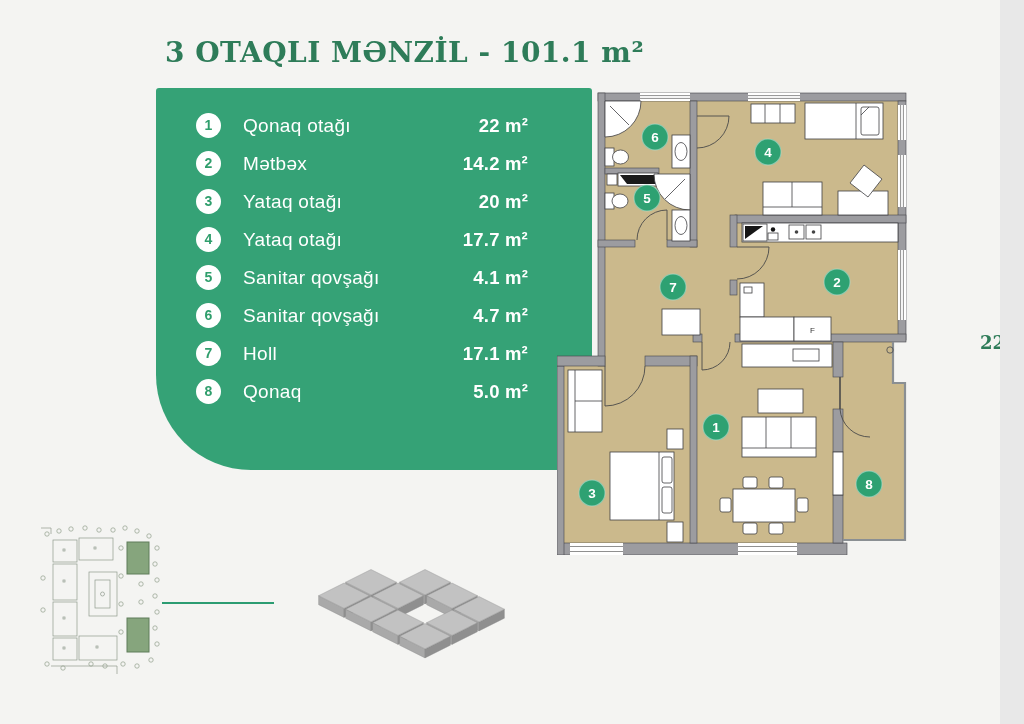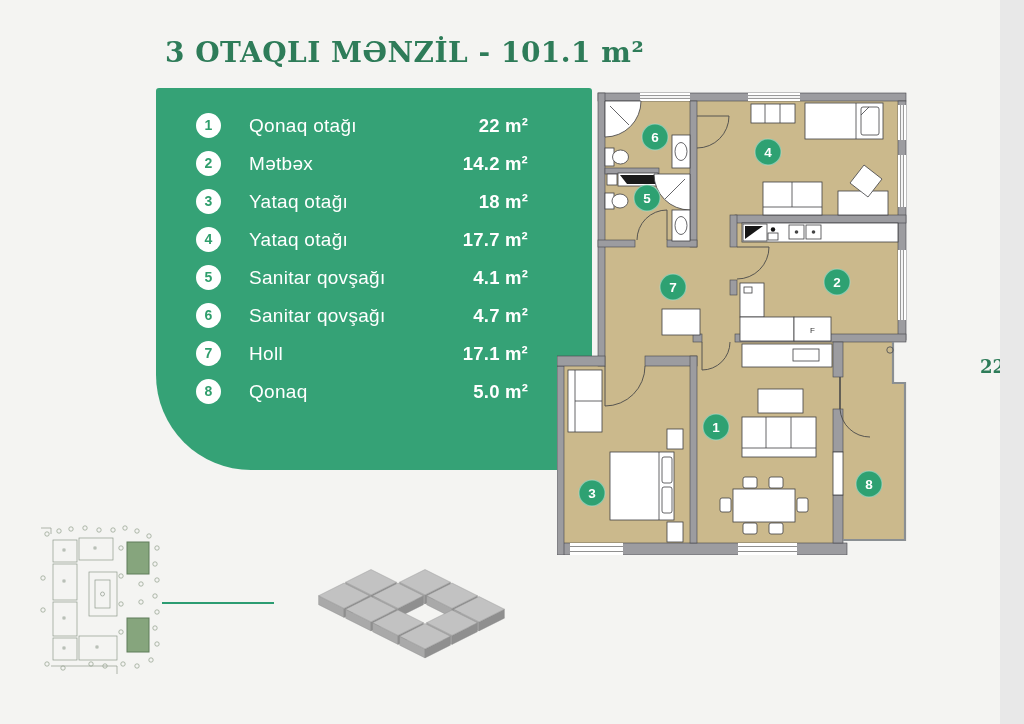--- a/index.html
+++ b/index.html
@@ -13,31 +13,31 @@
 
   .title{position:absolute;left:165px;top:36px;font-family:"DejaVu Serif",serif;
     font-size:28px;font-weight:700;letter-spacing:.5px;color:var(--dark-green);}
 
   .panel{position:absolute;left:156px;top:88px;width:436px;height:382px;
     background:var(--green);border-radius:3px 3px 3px 95px;
     padding:25px 64px 0 40px;}
   .legend-row{display:flex;align-items:center;margin-bottom:13px;height:25px;}
   .badge{flex:0 0 25px;width:25px;height:25px;border-radius:50%;background:#fff;
     color:var(--badge-num);font-size:14px;font-weight:700;line-height:25px;text-align:center;}
-  .legend-label{margin-left:28px;color:#fff;font-size:19px;letter-spacing:.3px;font-weight:500;}
+  .legend-label{margin-left:22px;color:#fff;font-size:19px;letter-spacing:.3px;font-weight:500;}
   .legend-area{margin-left:auto;color:#fff;font-size:18.5px;font-weight:700;letter-spacing:.2px;}
 
   .plan{position:absolute;left:557px;top:88px;width:353px;height:467px;}
   .plan svg{position:absolute;left:0;top:0;width:100%;height:100%;}
   .marker{position:absolute;width:27px;height:27px;border-radius:50%;
     background:var(--marker-green);border:1px solid rgba(255,255,255,.45);
     color:#fff;font-size:13.5px;font-weight:700;display:flex;align-items:center;
     justify-content:center;transform:translate(-50%,-50%);}
 
-  .page-number{position:absolute;left:980px;top:356px;font-family:"DejaVu Serif",serif;
+  .page-number{position:absolute;left:980px;top:332px;font-family:"DejaVu Serif",serif;
     font-size:18px;font-weight:700;color:var(--dark-green);}
 
   .site-plan{position:absolute;left:33px;top:518px;width:146px;height:184px;}
   .connector{position:absolute;left:162px;top:602px;width:112px;height:0;
     border-top:2px solid #2c9c72;}
   .blocks{position:absolute;left:283px;top:540px;width:230px;height:132px;}
 </style>
 </head>
 <body>
 
@@ -53,21 +53,21 @@
           <span class="legend-area">22 m²</span>
         </div>
         <div class="legend-row">
           <span class="badge">2</span>
           <span class="legend-label">Mətbəx</span>
           <span class="legend-area">14.2 m²</span>
         </div>
         <div class="legend-row">
           <span class="badge">3</span>
           <span class="legend-label">Yataq otağı</span>
-          <span class="legend-area">18 m²</span>
+          <span class="legend-area">20 m²</span>
         </div>
         <div class="legend-row">
           <span class="badge">4</span>
           <span class="legend-label">Yataq otağı</span>
           <span class="legend-area">17.7 m²</span>
         </div>
         <div class="legend-row">
           <span class="badge">5</span>
           <span class="legend-label">Sanitar qovşağı</span>
           <span class="legend-area">4.1 m²</span>

